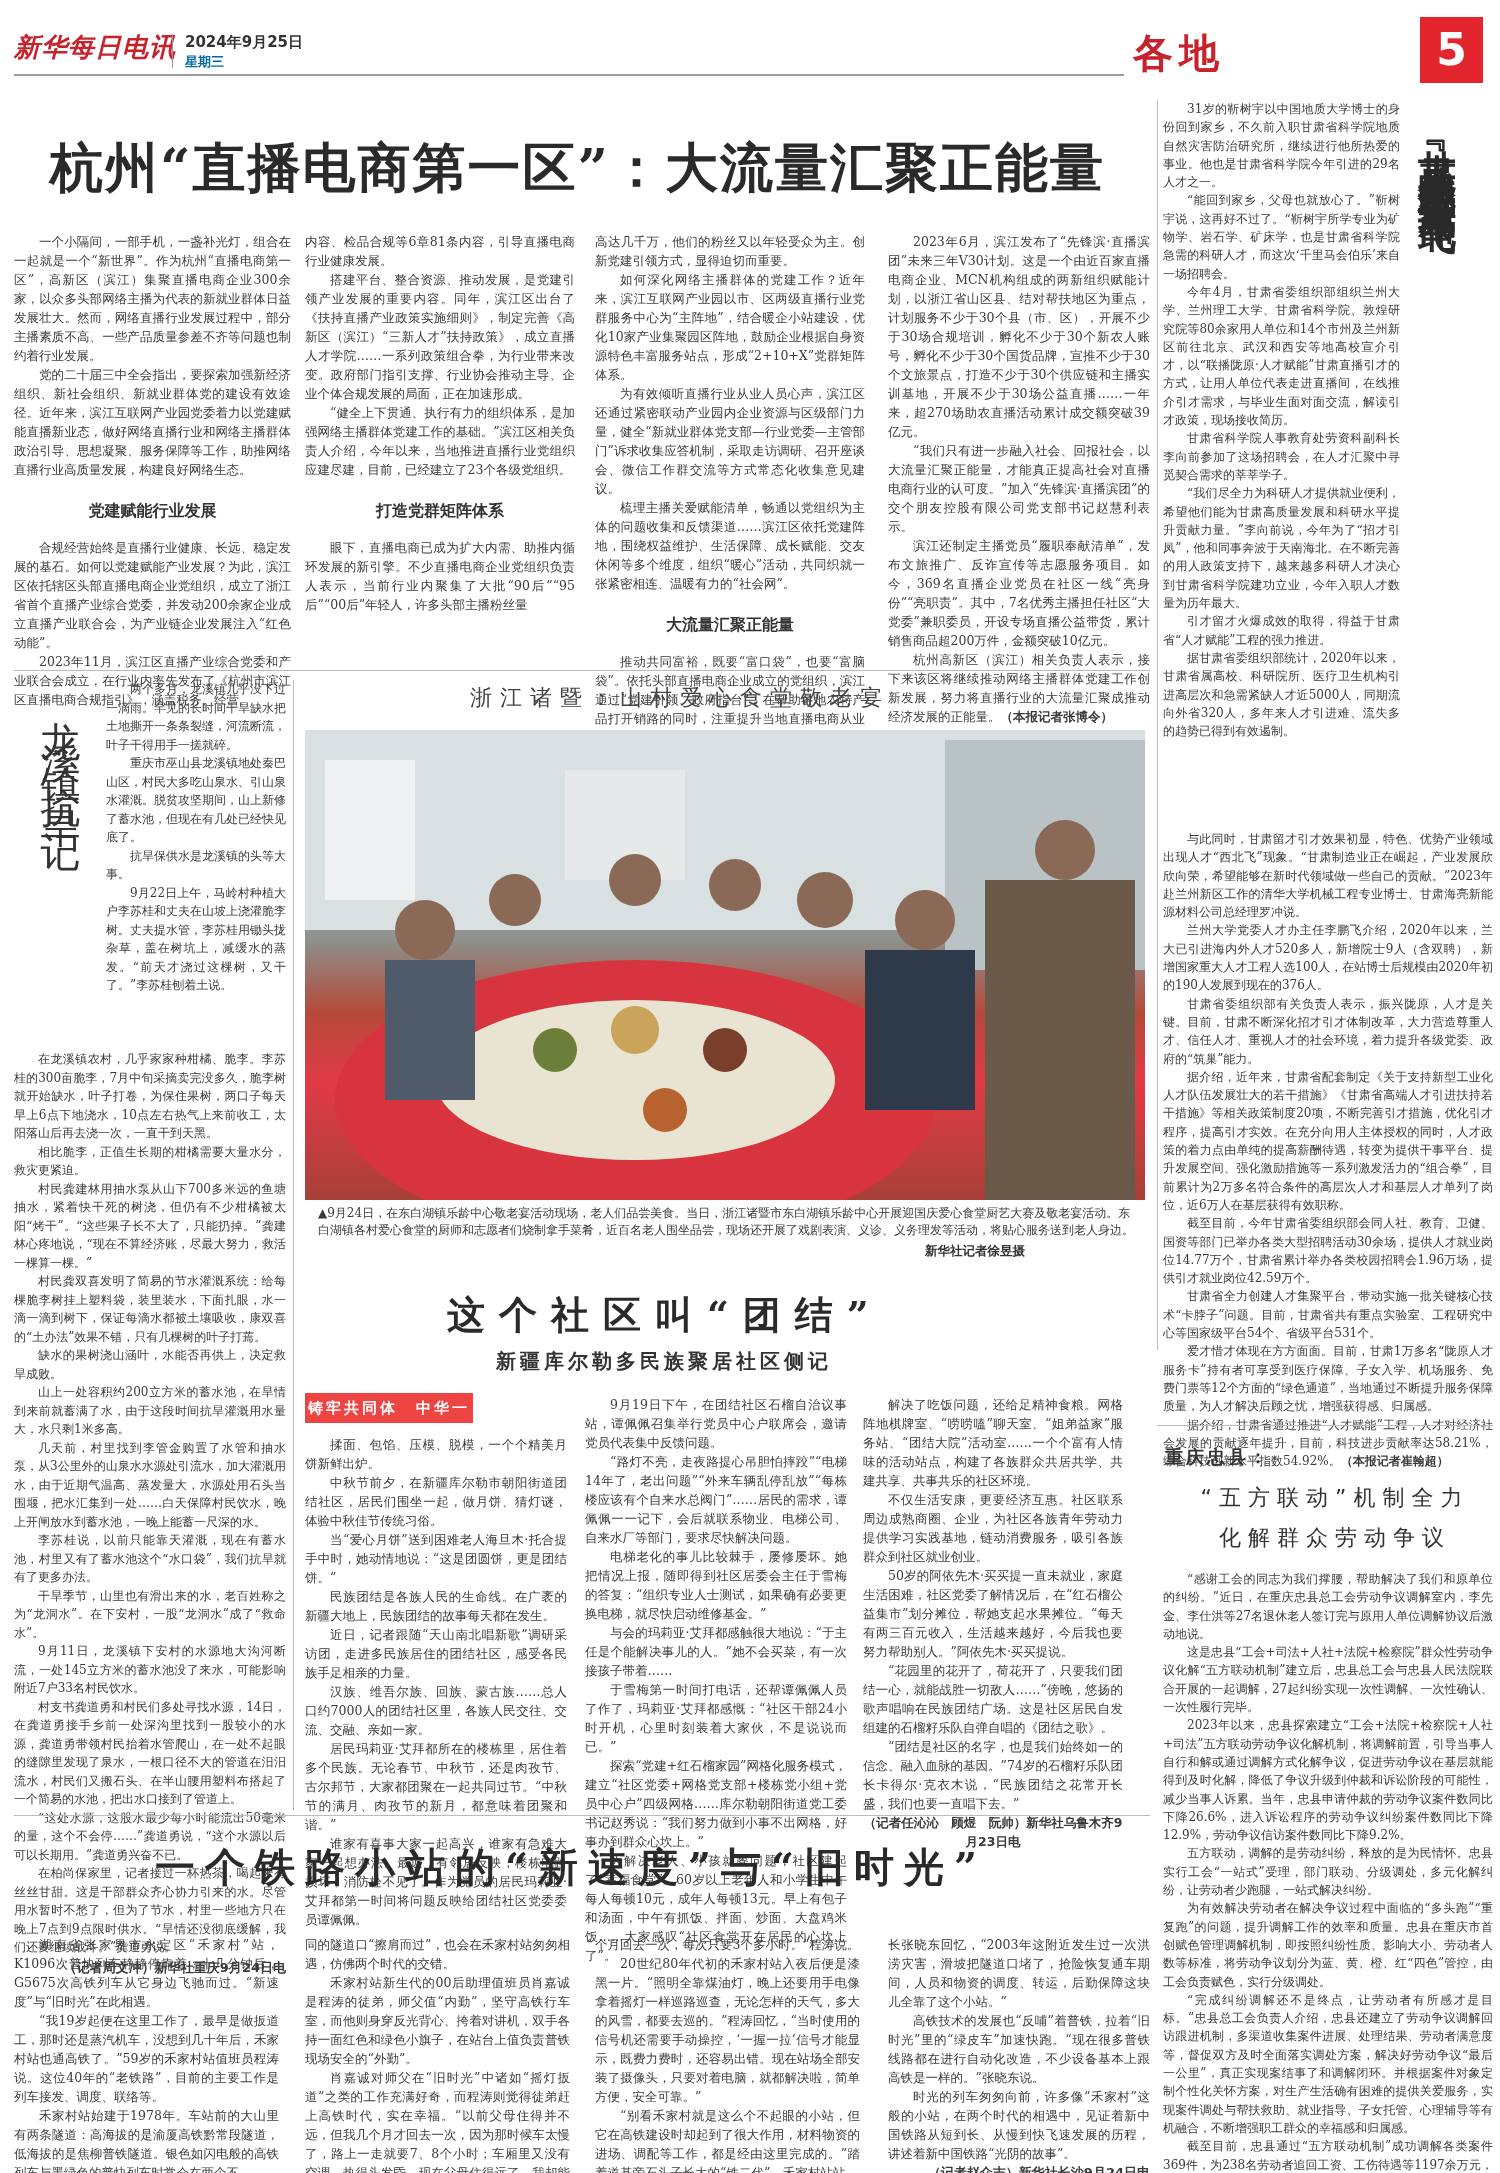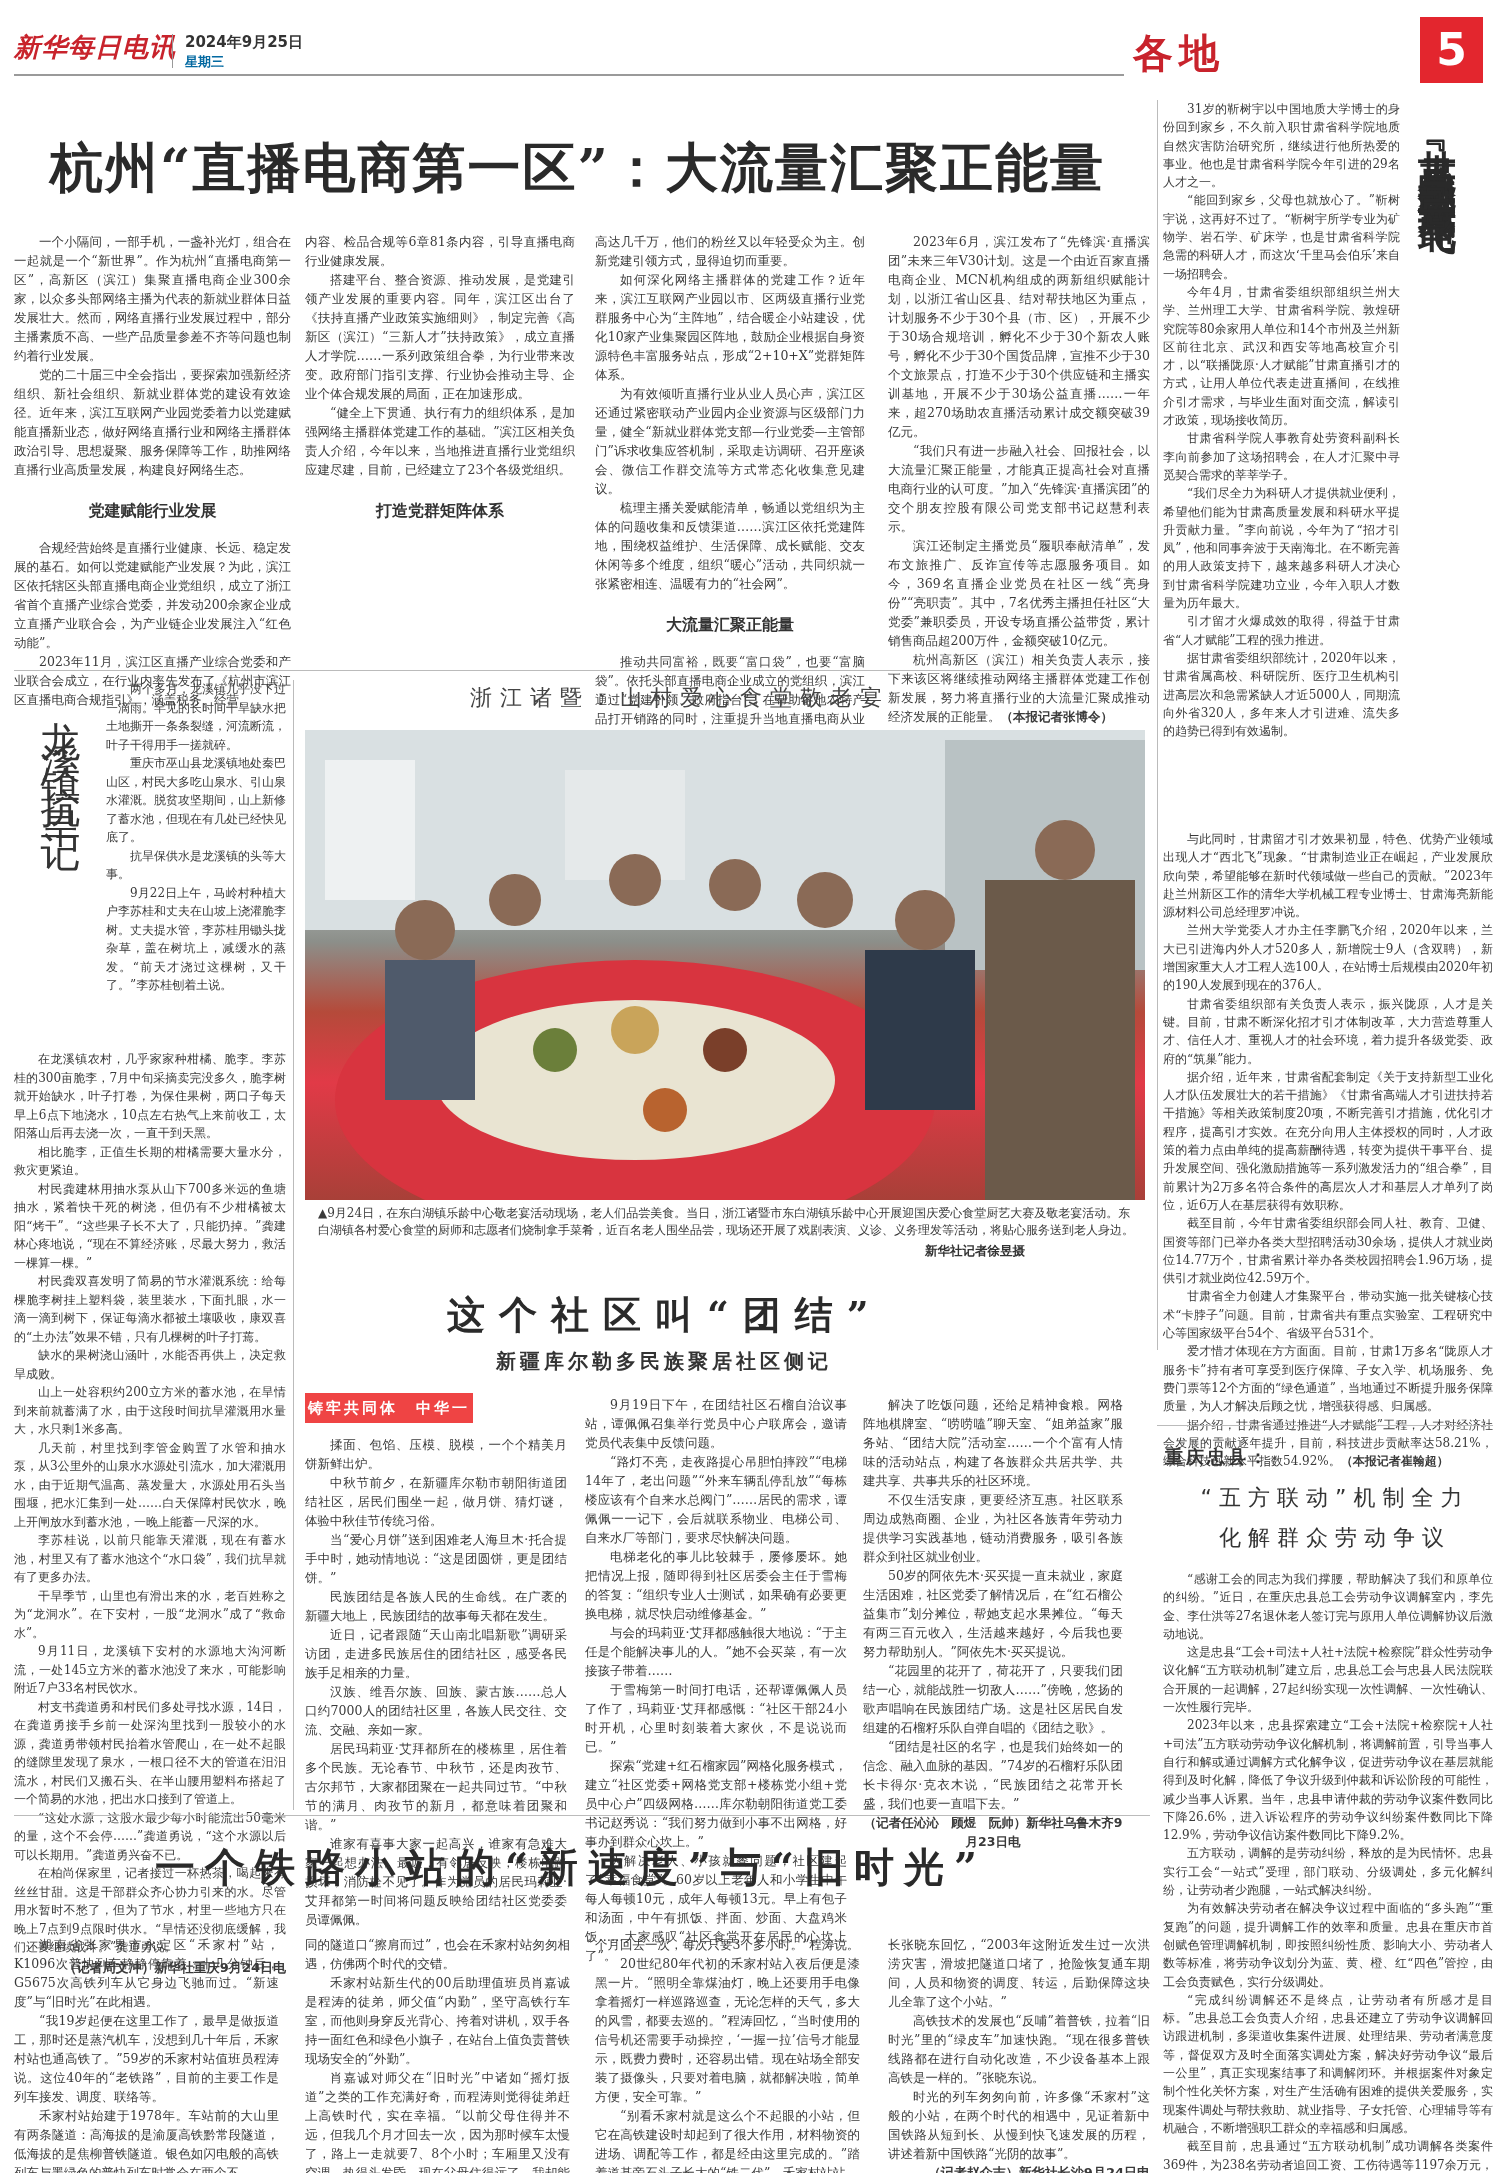--- a/index.html
+++ b/index.html
@@ -56,20 +56,21 @@
   <div class="subhead">党建赋能行业发展</div>
   <p>合规经营始终是直播行业健康、长远、稳定发展的基石。如何以党建赋能产业发展？为此，滨江区依托辖区头部直播电商企业党组织，成立了浙江省首个直播产业综合党委，并发动200余家企业成立直播产业联合会，为产业链企业发展注入“红色动能”。</p>
   <p>2023年11月，滨江区直播产业综合党委和产业联合会成立，在行业内率先发布了《杭州市滨江区直播电商合规指引》，涵盖税务、经营、</p>
 </div>
 
 <div class="abs col" style="left:305px;top:232px;width:270px;">
   <p style="text-indent:0">内容、检品合规等6章81条内容，引导直播电商行业健康发展。</p>
   <p>搭建平台、整合资源、推动发展，是党建引领产业发展的重要内容。同年，滨江区出台了《扶持直播产业政策实施细则》，制定完善《高新区（滨江）“三新人才”扶持政策》，成立直播人才学院……一系列政策组合拳，为行业带来改变。政府部门指引支撑、行业协会推动主导、企业个体合规发展的局面，正在加速形成。</p>
   <p>“健全上下贯通、执行有力的组织体系，是加强网络主播群体党建工作的基础。”滨江区相关负责人介绍，今年以来，当地推进直播行业党组织应建尽建，目前，已经建立了23个各级党组织。</p>
   <div class="subhead">打造党群矩阵体系</div>
+  <p>眼下，直播电商已成为扩大内需、助推内循环发展的新引擎。不少直播电商企业党组织负责人表示，当前行业内聚集了大批“90后”“95后”“00后”年轻人，许多头部主播粉丝量</p>
 </div>
 
 <div class="abs col" style="left:595px;top:232px;width:270px;">
   <p style="text-indent:0">高达几千万，他们的粉丝又以年轻受众为主。创新党建引领方式，显得迫切而重要。</p>
   <p>如何深化网络主播群体的党建工作？近年来，滨江互联网产业园以市、区两级直播行业党群服务中心为“主阵地”，结合暖企小站建设，优化10家产业集聚园区阵地，鼓励企业根据自身资源特色丰富服务站点，形成“2+10+X”党群矩阵体系。</p>
   <p>为有效倾听直播行业从业人员心声，滨江区还通过紧密联动产业园内企业资源与区级部门力量，健全“新就业群体党支部—行业党委—主管部门”诉求收集应答机制，采取走访调研、召开座谈会、微信工作群交流等方式常态化收集意见建议。</p>
   <p>梳理主播关爱赋能清单，畅通以党组织为主体的问题收集和反馈渠道……滨江区依托党建阵地，围绕权益维护、生活保障、成长赋能、交友休闲等多个维度，组织“暖心”活动，共同织就一张紧密相连、温暖有力的“社会网”。</p>
   <div class="subhead">大流量汇聚正能量</div>
   <p>推动共同富裕，既要“富口袋”，也要“富脑袋”。依托头部直播电商企业成立的党组织，滨江通过“党建引领、政府指台”，在帮助各地农特产品打开销路的同时，注重提升当地直播电商从业者自主参与市场竞争的能力。</p>
 </div>

